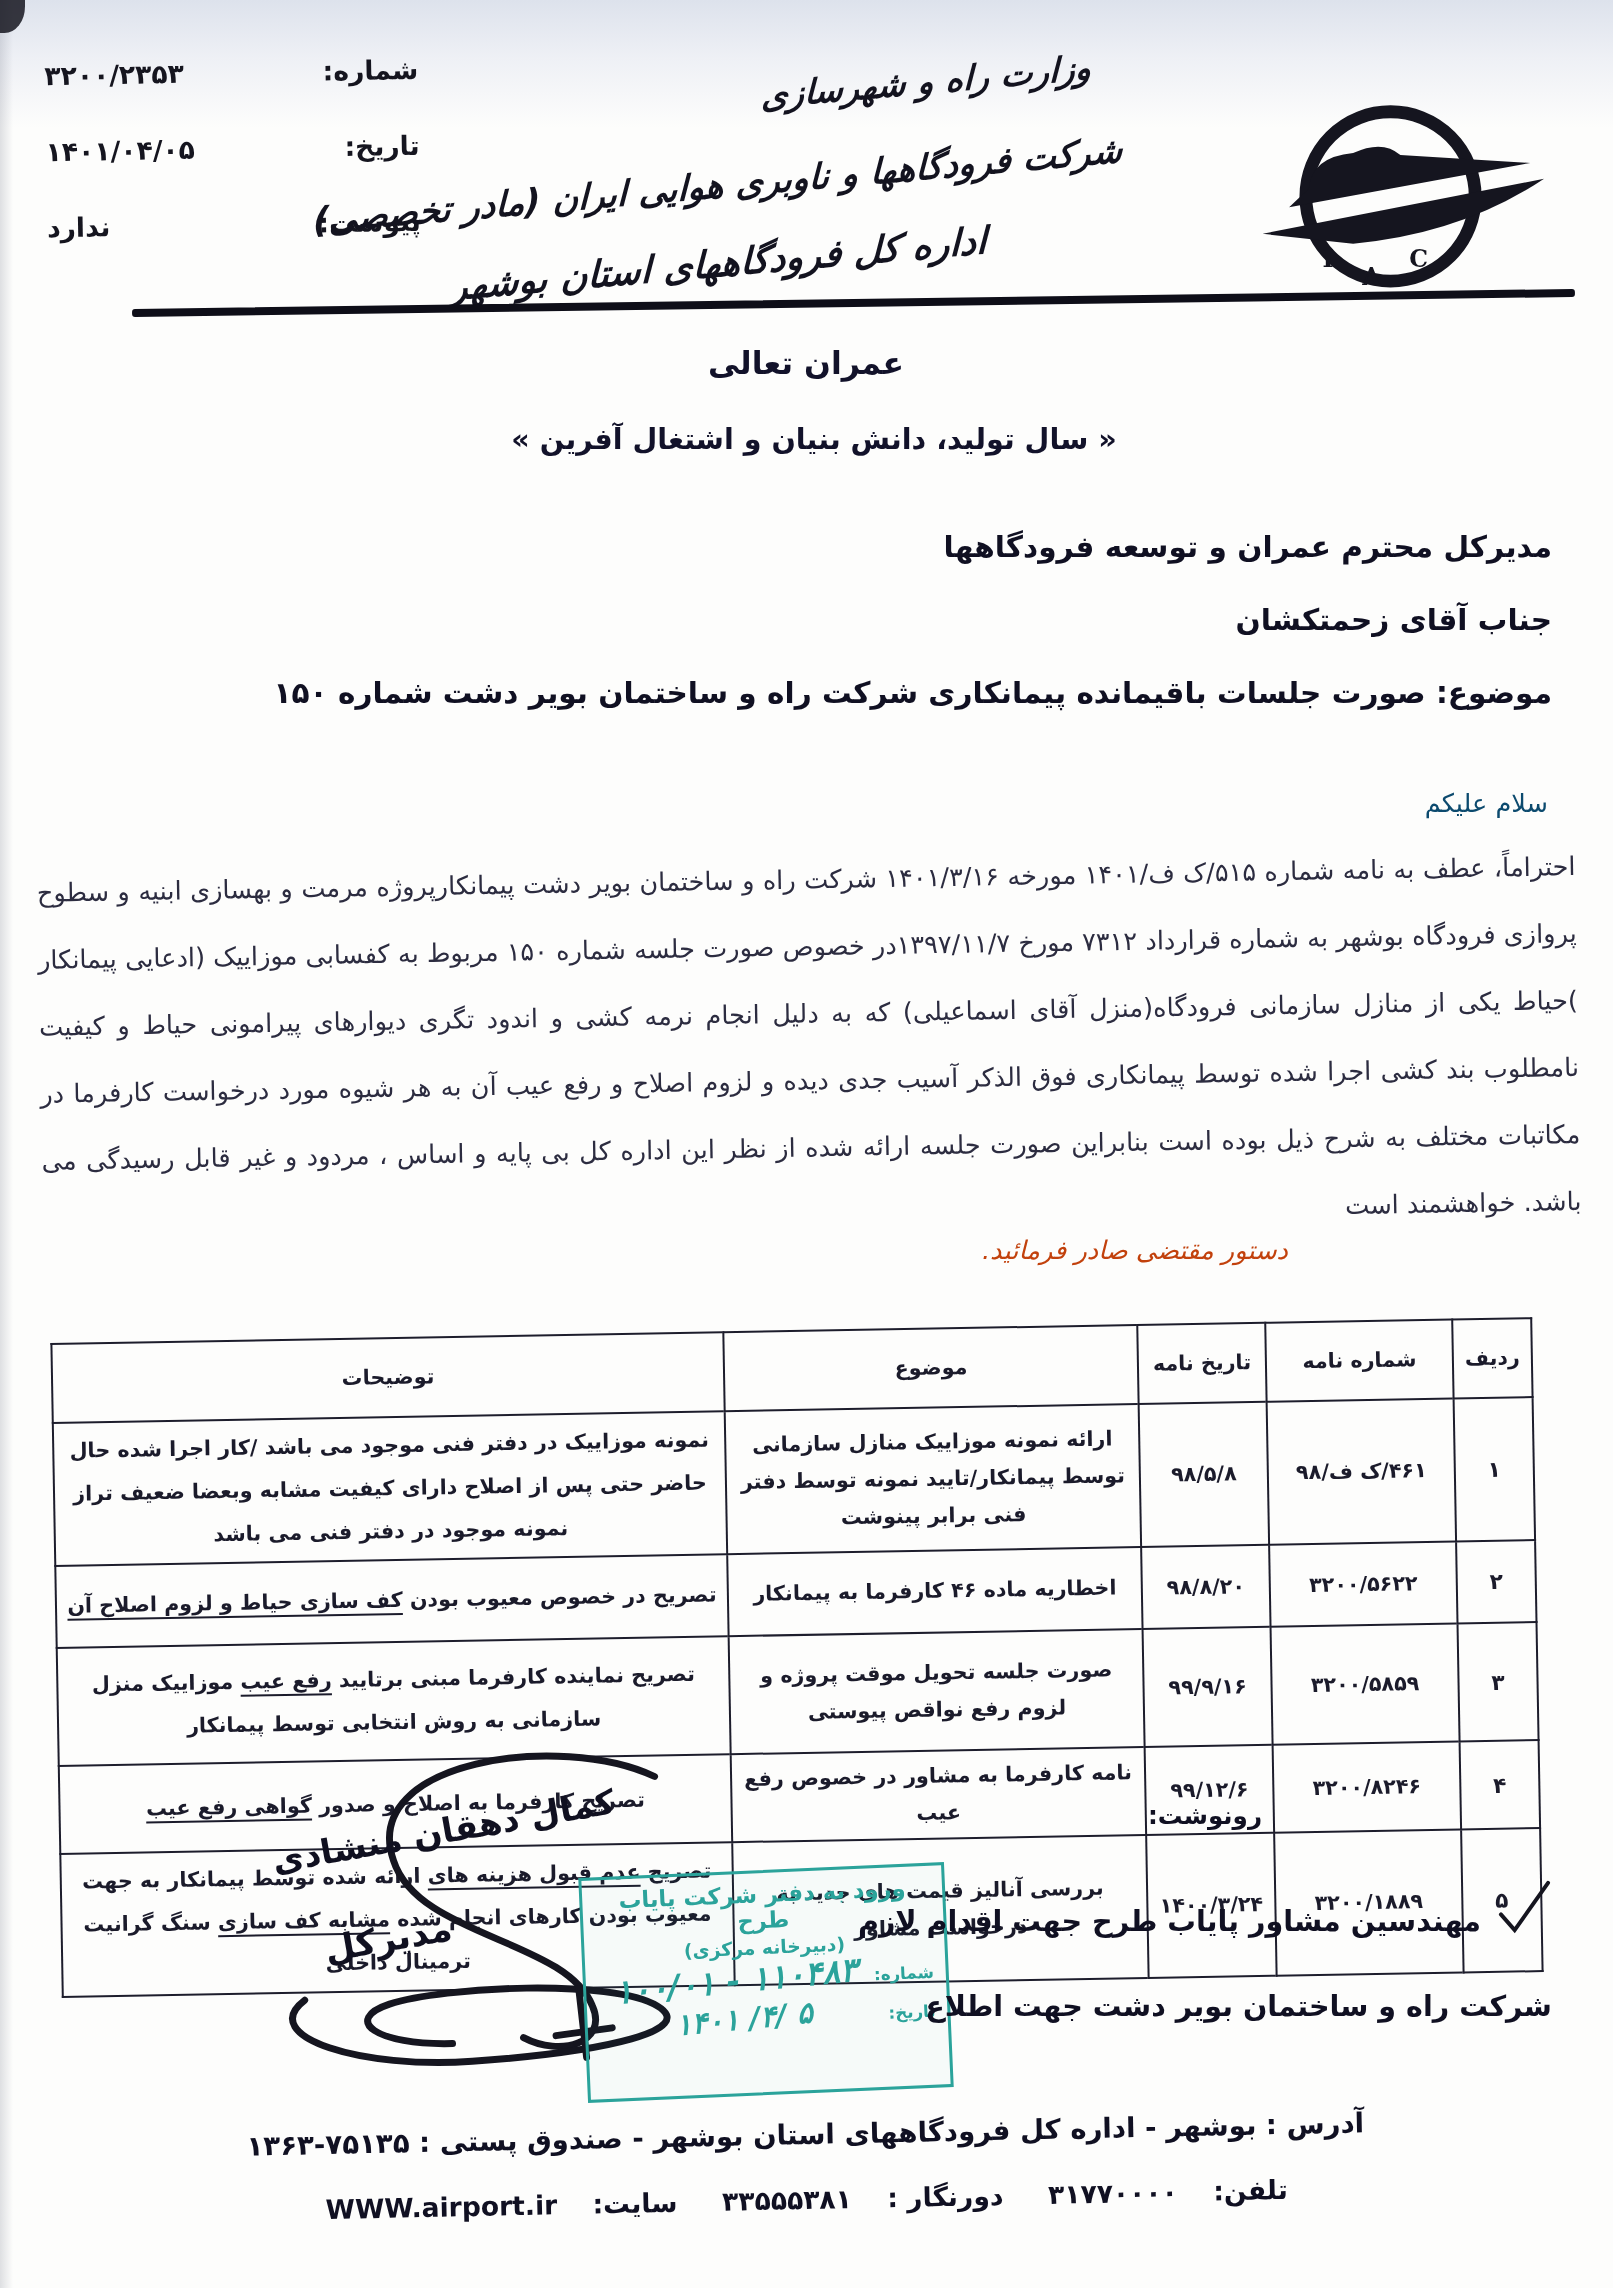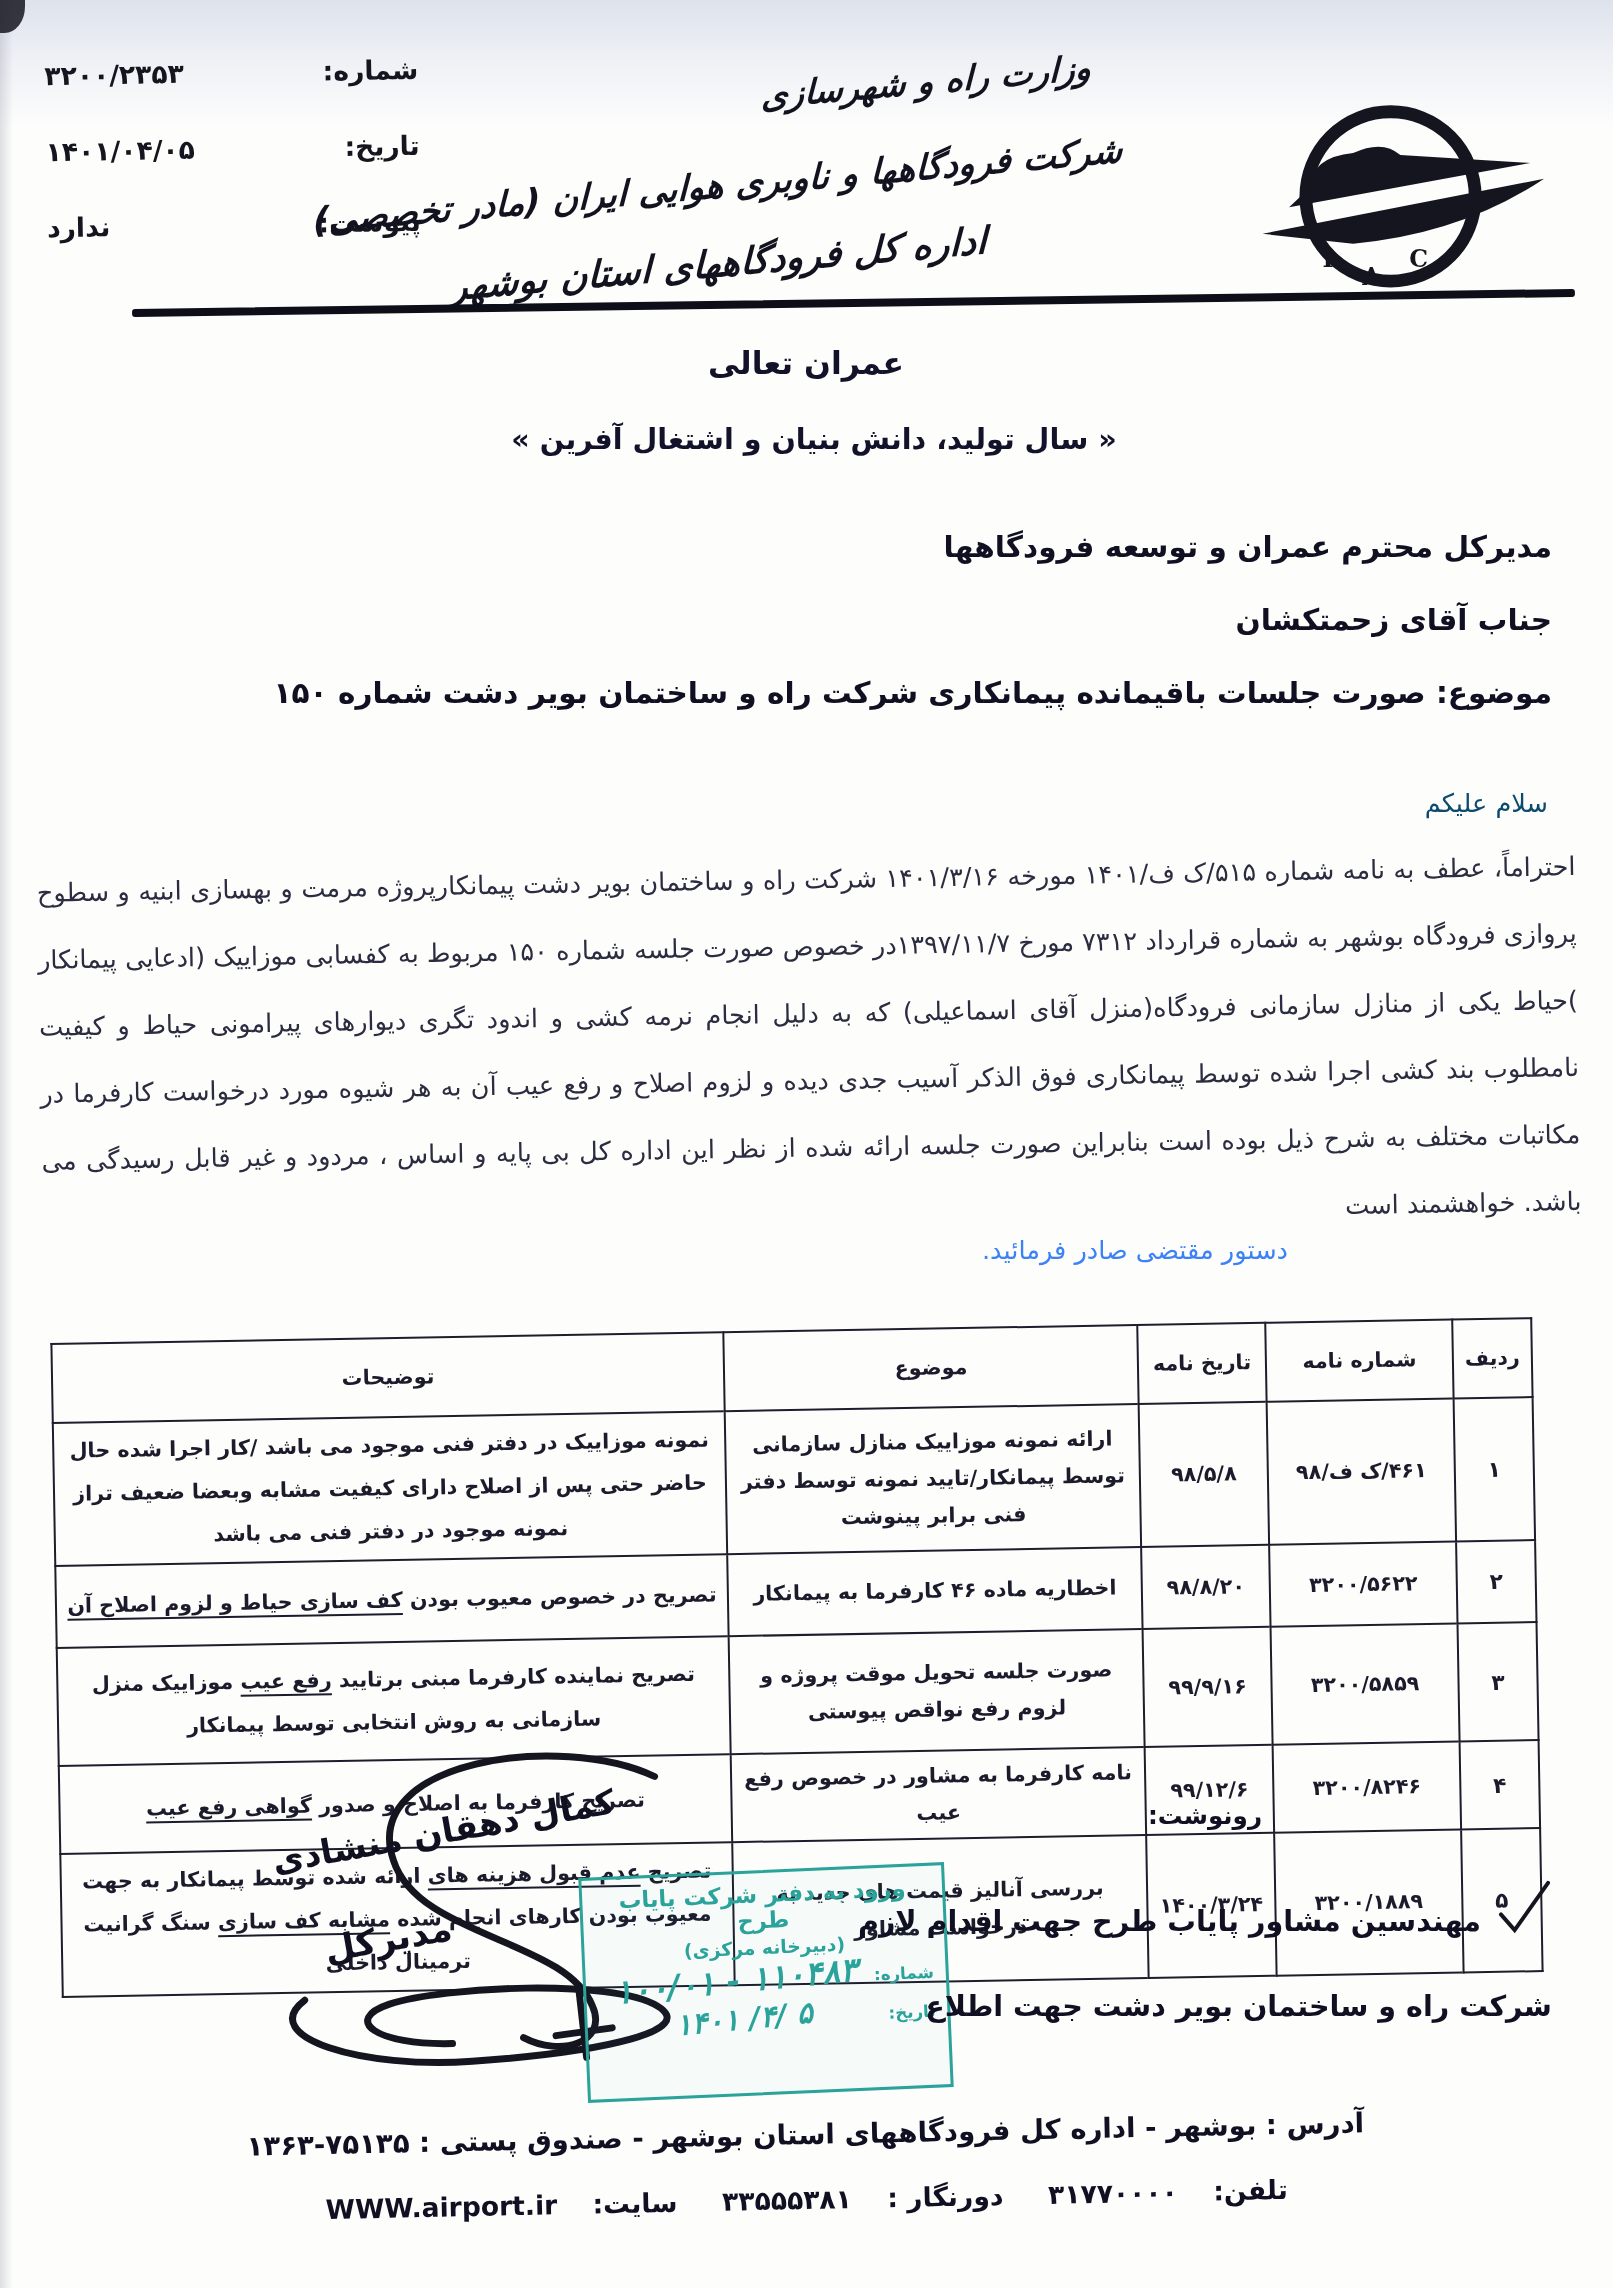--- a/index.html
+++ b/index.html
@@ -39,21 +39,21 @@
     font-size:31.5px;font-weight:bold;color:#12122a;}
   .slogan{position:absolute;top:422px;left:16px;right:0;text-align:center;
     font-size:28.6px;font-weight:bold;color:#12122a;}
 
   .recipient{position:absolute;top:530px;right:61px;text-align:right;color:#101022;}
   .recipient div{font-size:29.6px;font-weight:bold;margin-bottom:39px;white-space:nowrap;}
 
   .salutation{position:absolute;top:788px;right:65px;font-size:25.6px;color:#0c4a6e;}
   .para{position:absolute;top:833px;left:37px;width:1539px;font-size:25.6px;line-height:67px;
     text-align:justify;color:#2c2c40;transform:rotate(-1deg);transform-origin:top right;}
-  .closing{position:absolute;top:1235px;right:325px;font-size:25.6px;color:#3b82f6;}
+  .closing{position:absolute;top:1235px;right:325px;font-size:25.6px;color:#c2410c;font-style:italic;}
 
   
   .tbl-wrap{position:absolute;top:1330px;left:59px;width:1480px;transform:rotate(-1deg);}
   table{border-collapse:collapse;width:100%;table-layout:fixed;direction:rtl;
     font-size:20.7px;color:#1b1b2b;font-weight:bold;}
   th,td{border:2px solid #1d1d2c;padding:5.9px 9.9px;text-align:center;vertical-align:middle;}
   th{font-weight:bold;letter-spacing:2px;font-size:20.7px;height:65px;}
   col.c-row{width:79px;}col.c-no{width:187px;}col.c-date{width:128px;}
   col.c-subj{width:414px;}col.c-note{width:672px;}
   td.note{line-height:43px;}

